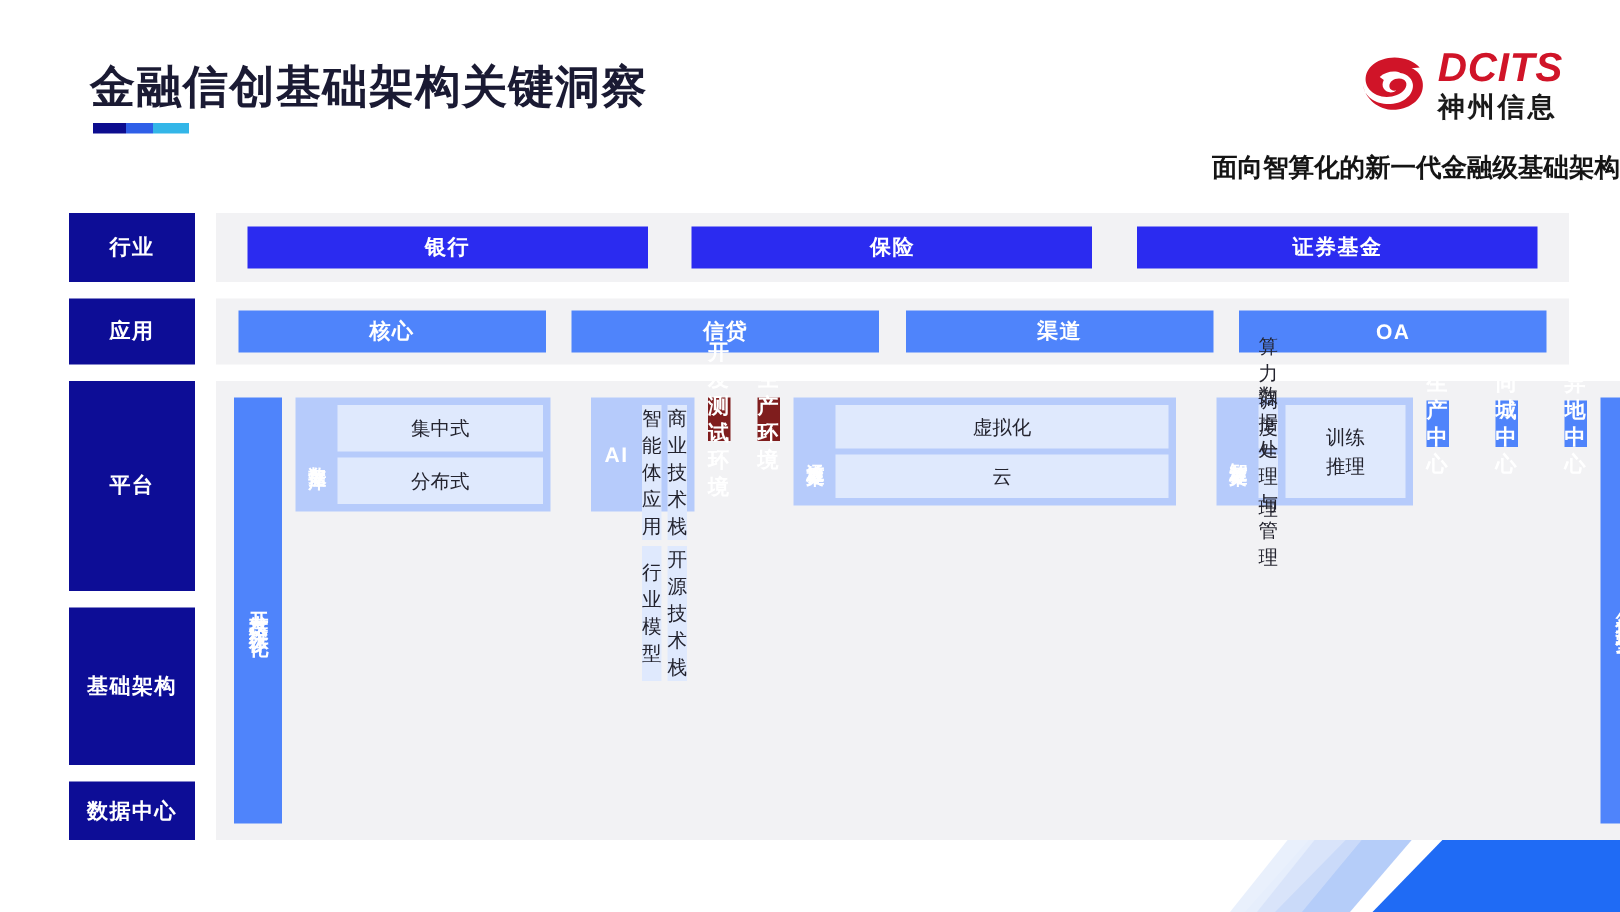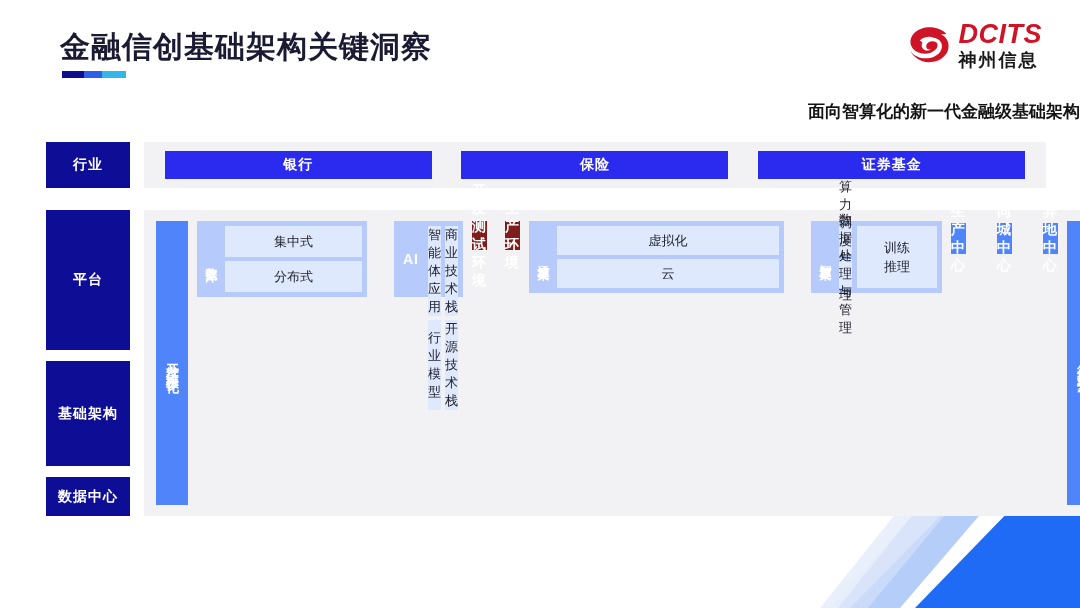--- a/index.html
+++ b/index.html
@@ -8,21 +8,21 @@
     font-family: "Liberation Sans", "DejaVu Sans", sans-serif;
     background: #ffffff;
     overflow: hidden;
   }
   .page { position: relative; width: 1080px; height: 608px; background: #fff; overflow: hidden; }
 
   
   .corner-deco { position: absolute; right: 0; bottom: 0; width: 260px; height: 210px; pointer-events: none; z-index: 0; }
 
   
-  .header { position: absolute; left: 0; top: 5px; width: 1080px; height: 92px; z-index: 3; }
+  .header { position: absolute; left: 0; top: 16px; width: 1080px; height: 92px; z-index: 3; }
   .title {
     position: absolute; left: 60px; top: 22px;
     font-size: 30px; font-weight: 700; color: #1a1a33; letter-spacing: 1px;
     white-space: nowrap;
   }
   .title-underline {
     position: absolute; left: 62px; top: 66px; width: 64px; height: 7px;
     background: linear-gradient(to right, #0d0d8f 0%, #0d0d8f 34%, #2f5fe8 34%, #2f5fe8 62%, #33b6e8 62%, #33b6e8 100%);
   }
   .logo { position: absolute; right: 38px; top: 16px; display: flex; align-items: center; gap: 7px; }
@@ -160,20 +160,31 @@
         <div class="band-inner">
           <div class="chip chip-industry">银行</div>
           <div class="chip chip-industry">保险</div>
           <div class="chip chip-industry">证券基金</div>
         </div>
       </div>
     </div>
 
     <div class="row-gap"></div>
 
+    <div class="row row-app">
+      <div class="lbl">应用</div>
+      <div class="band">
+        <div class="band-inner">
+          <div class="chip chip-app">核心</div>
+          <div class="chip chip-app">信贷</div>
+          <div class="chip chip-app">渠道</div>
+          <div class="chip chip-app">OA</div>
+        </div>
+      </div>
+    </div>
 
     <div class="row-gap"></div>
 
     <div class="big-row">
 
       <div class="big-left">
         <div class="seg seg-platform">平台</div>
         <div class="seg-gap"></div>
         <div class="seg seg-infra">基础架构</div>
         <div class="seg-gap"></div>

